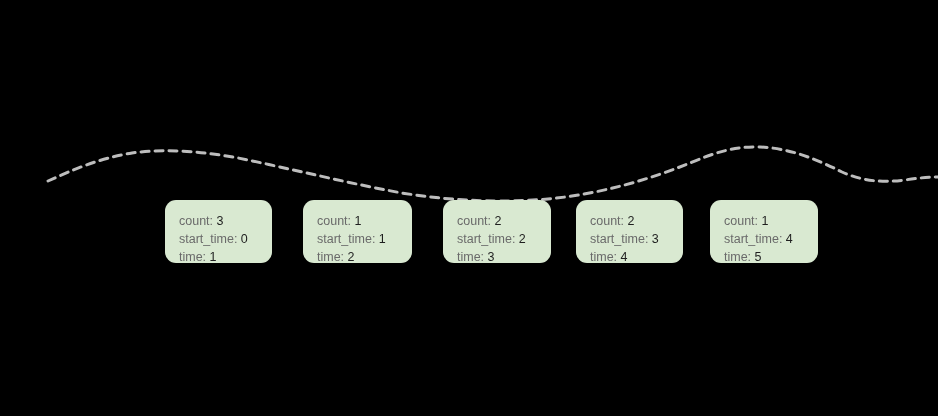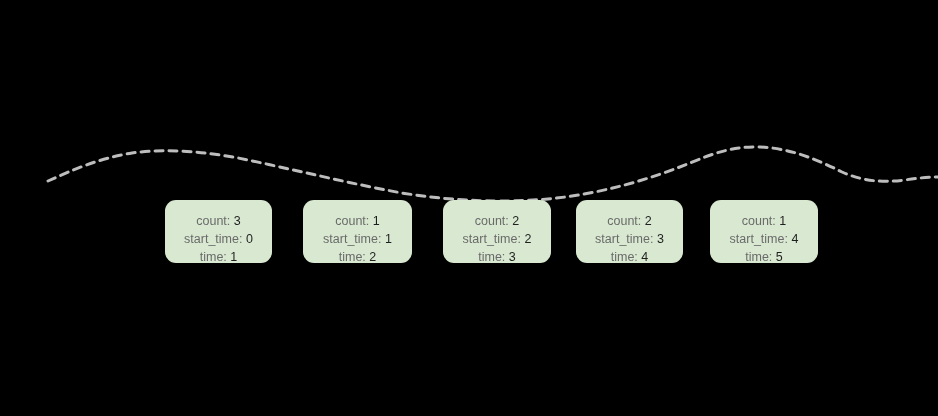--- a/index.html
+++ b/index.html
@@ -24,21 +24,20 @@
     width: 938px;
     height: 416px;
     pointer-events: none;
   }
   .node-box {
     position: absolute;
     box-sizing: border-box;
     background: #d9e9d1;
     border-radius: 11px;
     padding: 12px 14px 0 14px;
-    text-align: center;
   }
   .node-line {
     font-size: 12.5px;
     line-height: 18px;
     color: #6a6a6a;
     white-space: nowrap;
   }
   .node-line .val {
     color: #1f1f1f;
   }

